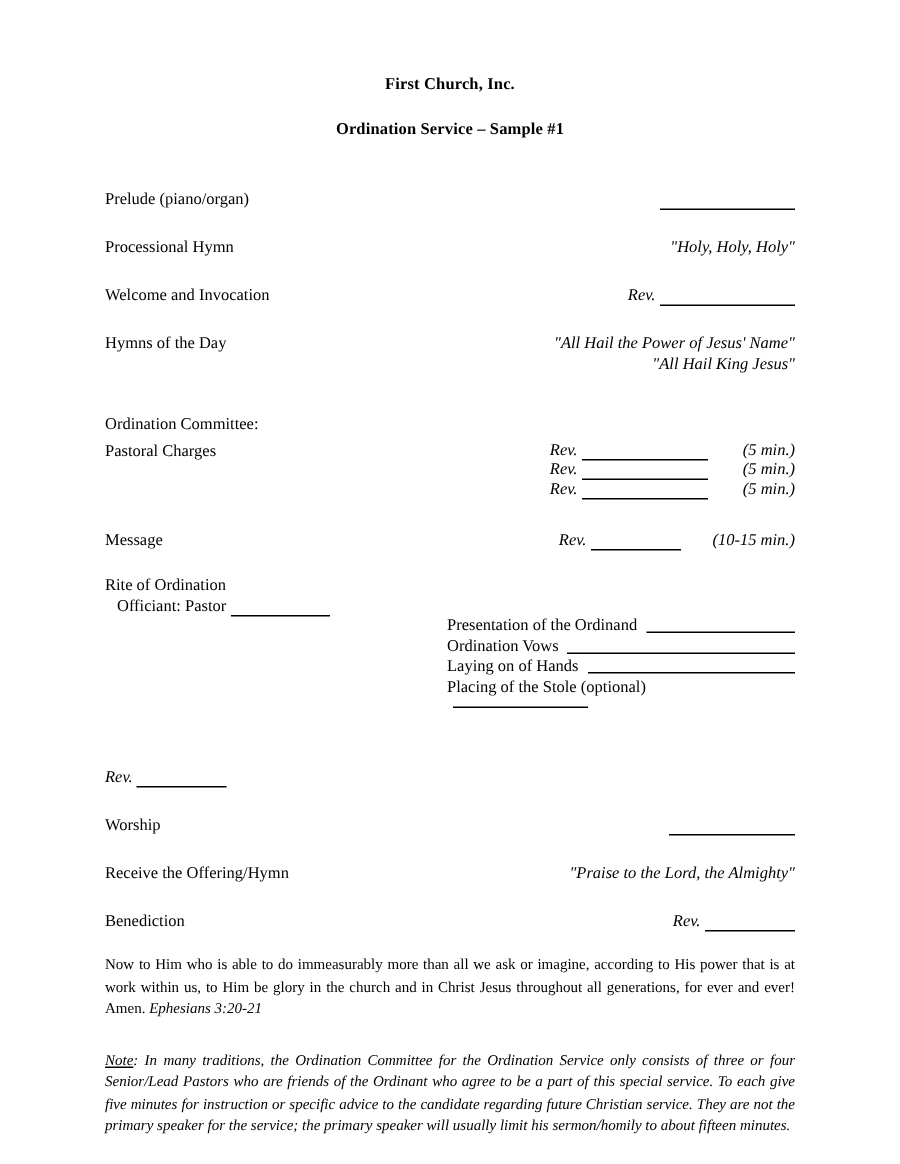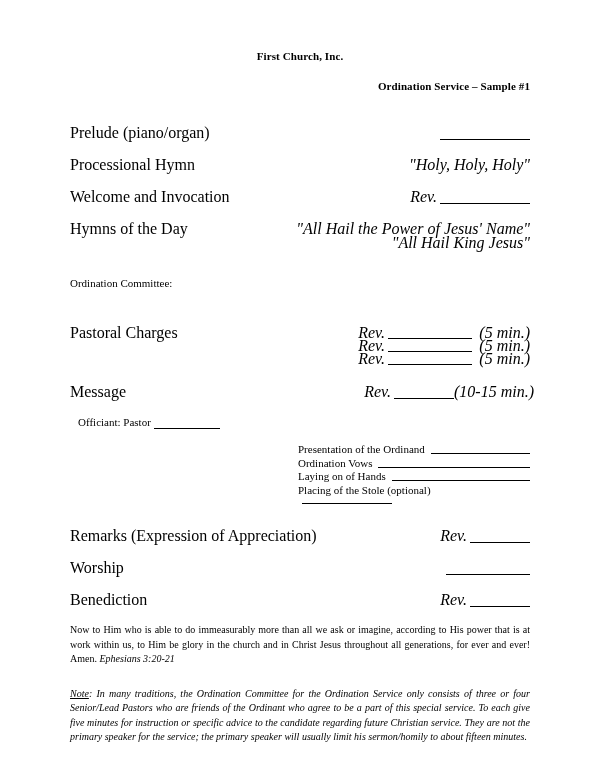--- a/index.html
+++ b/index.html
@@ -32,37 +32,37 @@
   
   .doc-title {
     text-align: center;
     font-weight: bold;
     font-size: 11px;
     letter-spacing: 0.1px;
     margin: 0;
     padding-top: 50px;
   }
   .doc-subtitle {
-    text-align: right;
+    text-align: center;
     font-weight: bold;
     font-size: 11px;
     letter-spacing: 0.1px;
     margin: 0;
     padding-top: 18px;
   }
 
   
   .program {
     margin-top: 34px;
   }
   .row {
     display: flex;
     align-items: flex-start;
     justify-content: space-between;
-    font-size: 16px;
+    font-size: 11px;
     line-height: 14px;
     margin-bottom: 18px;
   }
   .row-label {
     white-space: nowrap;
   }
   .row-value {
     text-align: right;
     font-style: italic;
     white-space: nowrap;
@@ -208,37 +208,38 @@
       </div>
 
       <div class="row">
         <span class="row-label">Hymns of the Day</span>
         <span class="row-value stack">
           <span>"All Hail the Power of Jesus' Name"</span>
           <span class="line2">"All Hail King Jesus"</span>
         </span>
       </div>
 
-      <div class="plain-row" style="margin-top:26px;margin-bottom:36px;">Ordination Committee:</div>
+      <div class="plain-row" style="margin-top:26px;margin-bottom:4px;">Ordination Committee:</div>
 
       <div class="row" style="margin-bottom:20px;">
         <span class="row-label">Pastoral Charges</span>
         <span class="charges">
           <div class="charge-line"><span class="revlab">Rev.</span><span class="rule w84"></span><span class="mins">(5 min.)</span></div>
           <div class="charge-line"><span class="revlab">Rev.</span><span class="rule w84"></span><span class="mins">(5 min.)</span></div>
           <div class="charge-line"><span class="revlab">Rev.</span><span class="rule w84"></span><span class="mins">(5 min.)</span></div>
         </span>
       </div>
 
       <div class="row" style="margin-bottom:16px;">
         <span class="row-label">Message</span>
         <span class="row-value"><span class="revlab">Rev.</span><span class="rule w60"></span><span class="mins wide">(10-15 min.)</span></span>
       </div>
 
       <div class="rite">
+        <div class="rite-head">Rite of Ordination</div>
         <div class="rite-officiant"><span>Officiant: Pastor</span><span class="rule w66"></span></div>
 
         <div class="rite-items">
           <div class="rite-item">
             <span>Presentation of the Ordinand</span>
             <span class="fill"></span>
           </div>
           <div class="rite-item">
             <span>Ordination Vows</span>
             <span class="fill"></span>
@@ -251,29 +252,32 @@
             <span>Placing of the Stole (optional)</span>
             <span class="fill"></span>
           </div>
         </div>
 
         <div class="stub-rule"></div>
         <div class="rite-spacer"></div>
       </div>
 
       <div class="row">
-        <span class="row-label">Remarks (Expression of Appreciation)</span>
         <span class="row-value"><span class="revlab">Rev.</span><span class="rule w60"></span></span>
       </div>
 
       <div class="row">
         <span class="row-label">Worship</span>
         <span class="row-value"><span class="rule w84"></span></span>
       </div>
 
+      <div class="row">
+        <span class="row-label">Receive the Offering/Hymn</span>
+        <span class="row-value">"Praise to the Lord, the Almighty"</span>
+      </div>
 
       <div class="row" style="margin-bottom:0;">
         <span class="row-label">Benediction</span>
         <span class="row-value"><span class="revlab">Rev.</span><span class="rule w60"></span></span>
       </div>
 
     </div>
 
     <p class="para doxology"><span>Now to Him who is able to do immeasurably more than all we ask or imagine, according to His power that is at work within us, to Him be glory in the church and in Christ Jesus throughout all generations, for ever and ever! Amen. </span><span class="cite">Ephesians 3:20-21</span></p>
 

